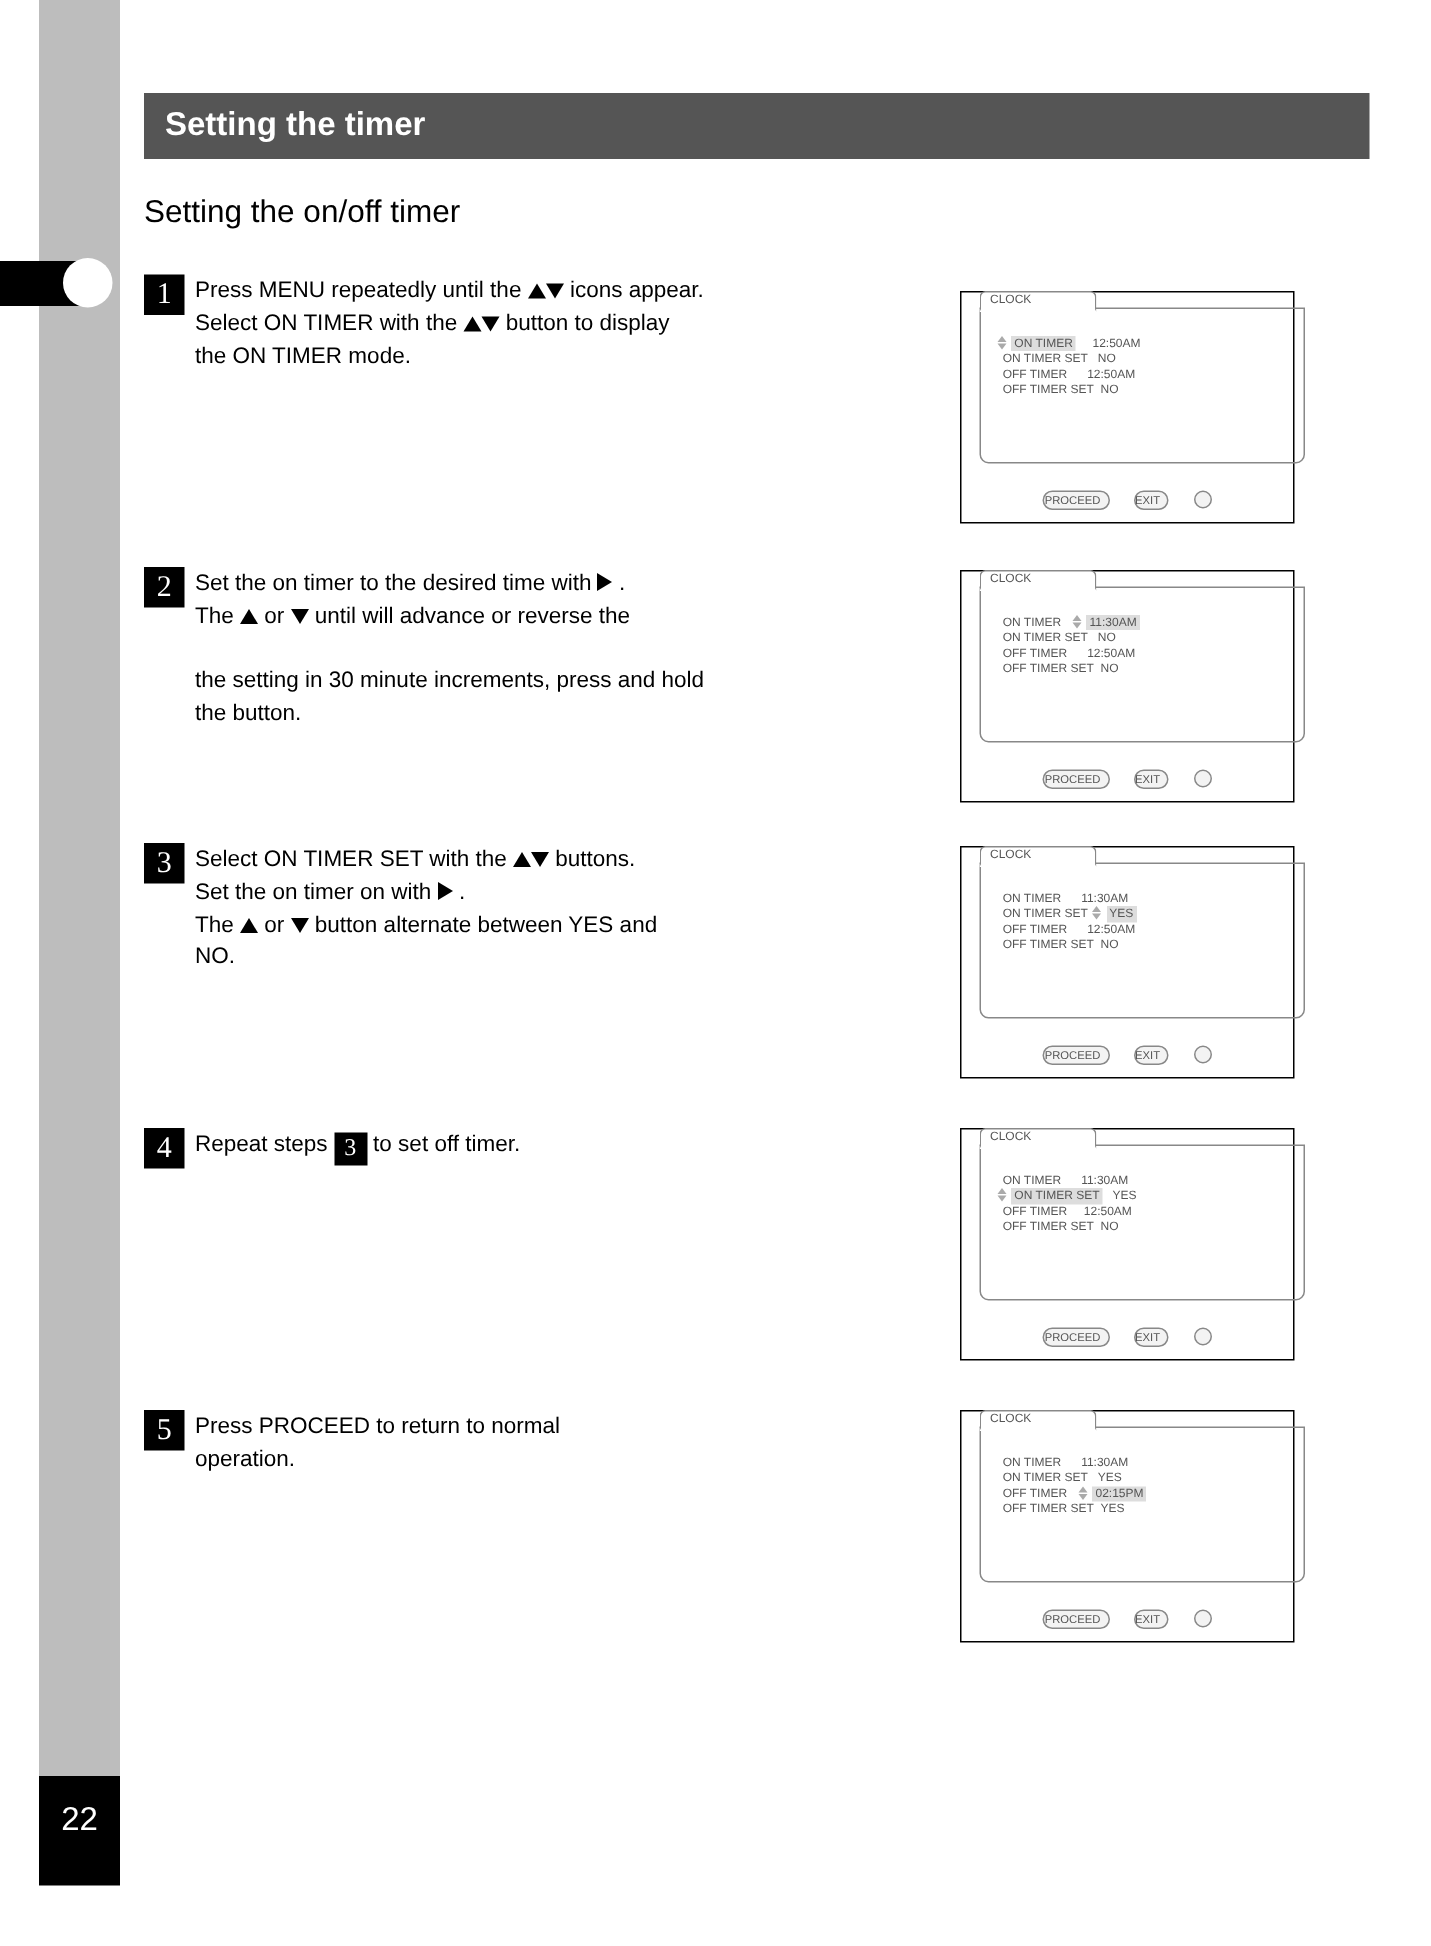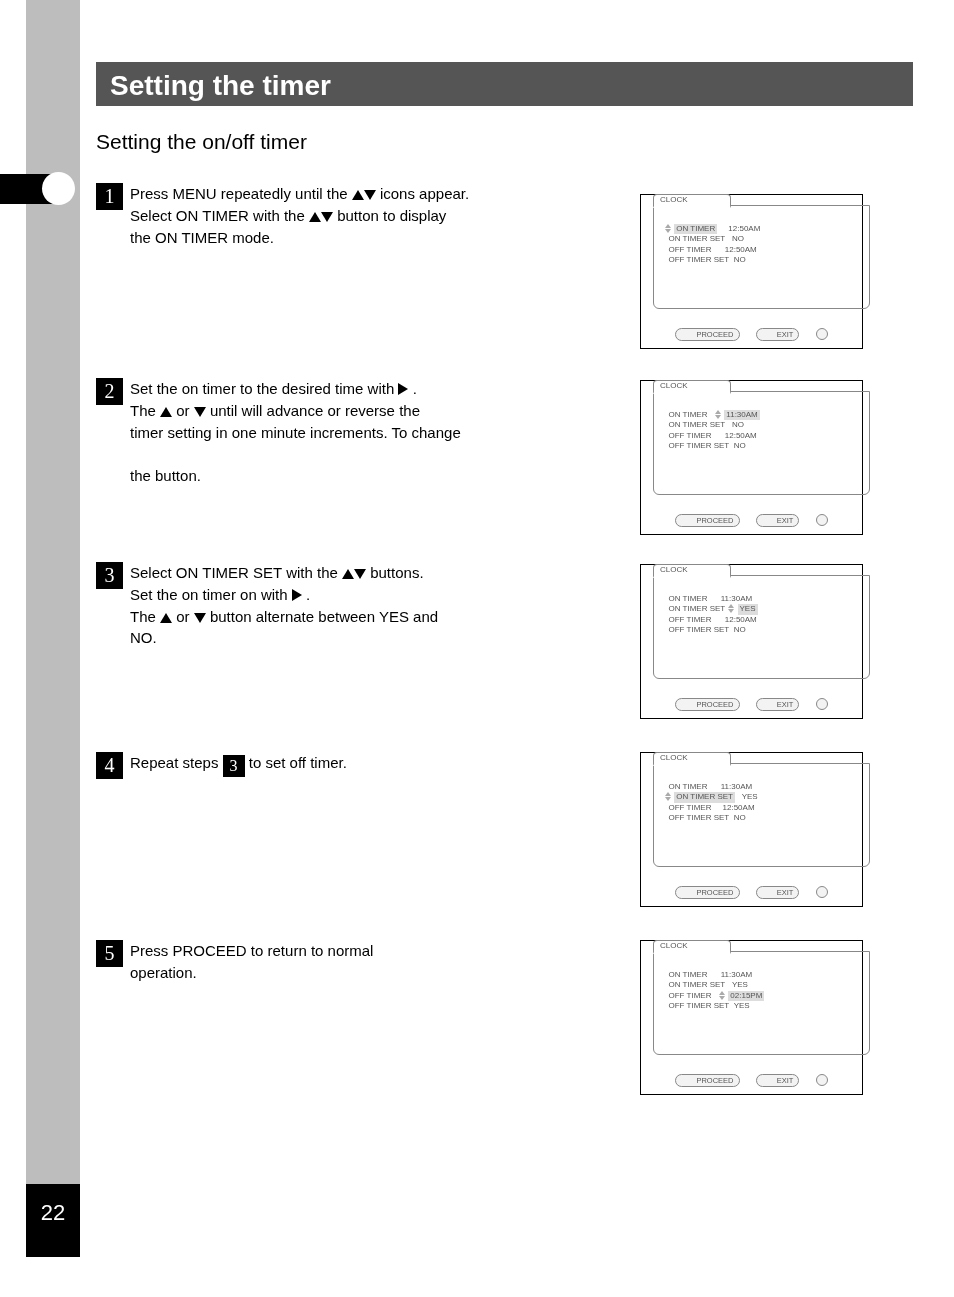--- a/index.html
+++ b/index.html
@@ -55,21 +55,21 @@
 
   
   .title-bar {
     position: absolute;
     left: 96px;
     top: 62px;
     width: 817px;
     height: 44px;
     background: #555;
     color: #fff;
-    font-size: 28px;
+    font-size: 22px;
     font-weight: bold;
     padding: 8px 0 0 14px;
   }
   .subtitle {
     position: absolute;
     left: 96px;
     top: 130px;
     font-size: 21px;
     font-weight: normal;
   }
@@ -136,21 +136,21 @@
   .osd-btns {
     position: absolute;
     left: 0; bottom: 6px; width: 100%; height: 18px;
     text-align: center;
   }
   .osd-btn {
     display: inline-block;
     border: 1px solid #888;
     border-radius: 9px;
     font-size: 7.5px;
-    padding: 1px 5px 1px 20px;
+    padding: 1px 5px 1px 0;
     color: #555;
     margin: 0 6px;
     background: #f3f3f3;
     vertical-align: middle;
   }
   .osd-btn.circle { border-radius: 50%; width: 12px; height: 12px; padding: 0; }
 
   .osd-content {
     position: absolute;
     font-size: 8px;
@@ -193,22 +193,22 @@
   <span class="step-num">2</span>
   <div class="step-body">
     <span>Set the on timer to the desired time with </span>
     <span class="small-tri-right"></span>
     <span>.</span><br>
     <span>The </span>
     <span class="small-tri-up"></span>
     <span> or </span>
     <span class="small-tri-down"></span>
     <span> until will advance or reverse the</span><br>
-    <span>timer setting in one minute increments. To change</span><br>
     <br>
+    <span>the setting in 30 minute increments, press and hold</span><br>
     <span>the button.</span>
   </div>
 </div>
 
 <div class="step" style="top:562px;">
   <span class="step-num">3</span>
   <div class="step-body">
     <span>Select ON TIMER SET with the </span>
     <span class="small-tri-up"></span><span class="small-tri-down"></span>
     <span> buttons.</span><br>

